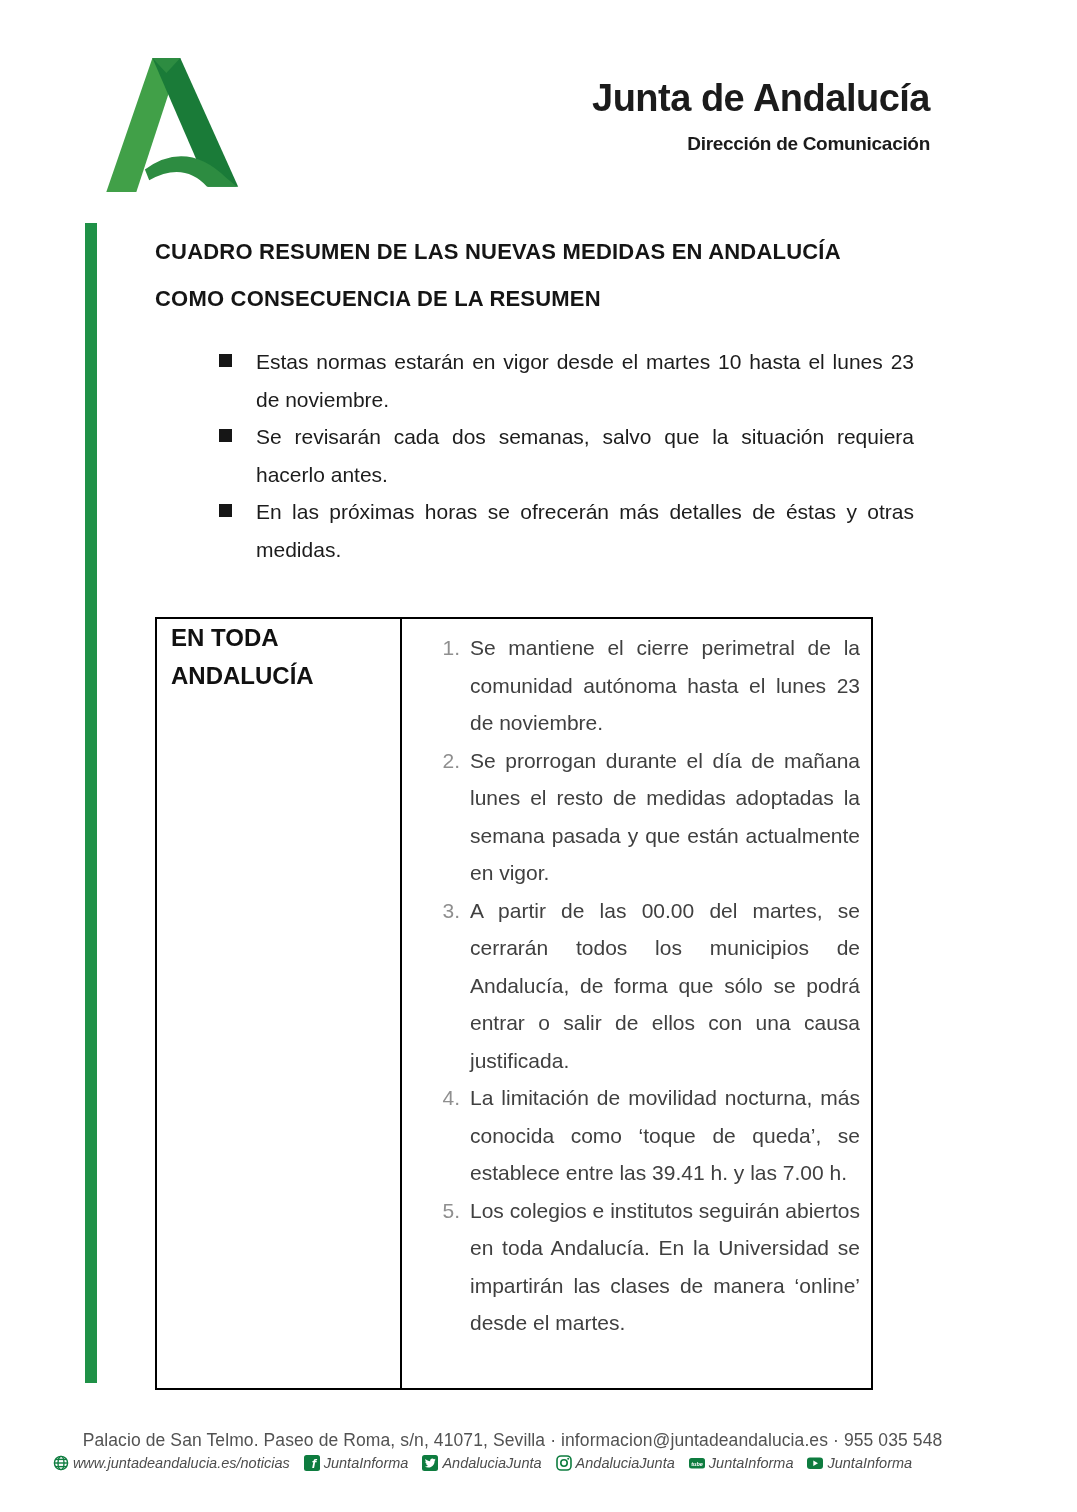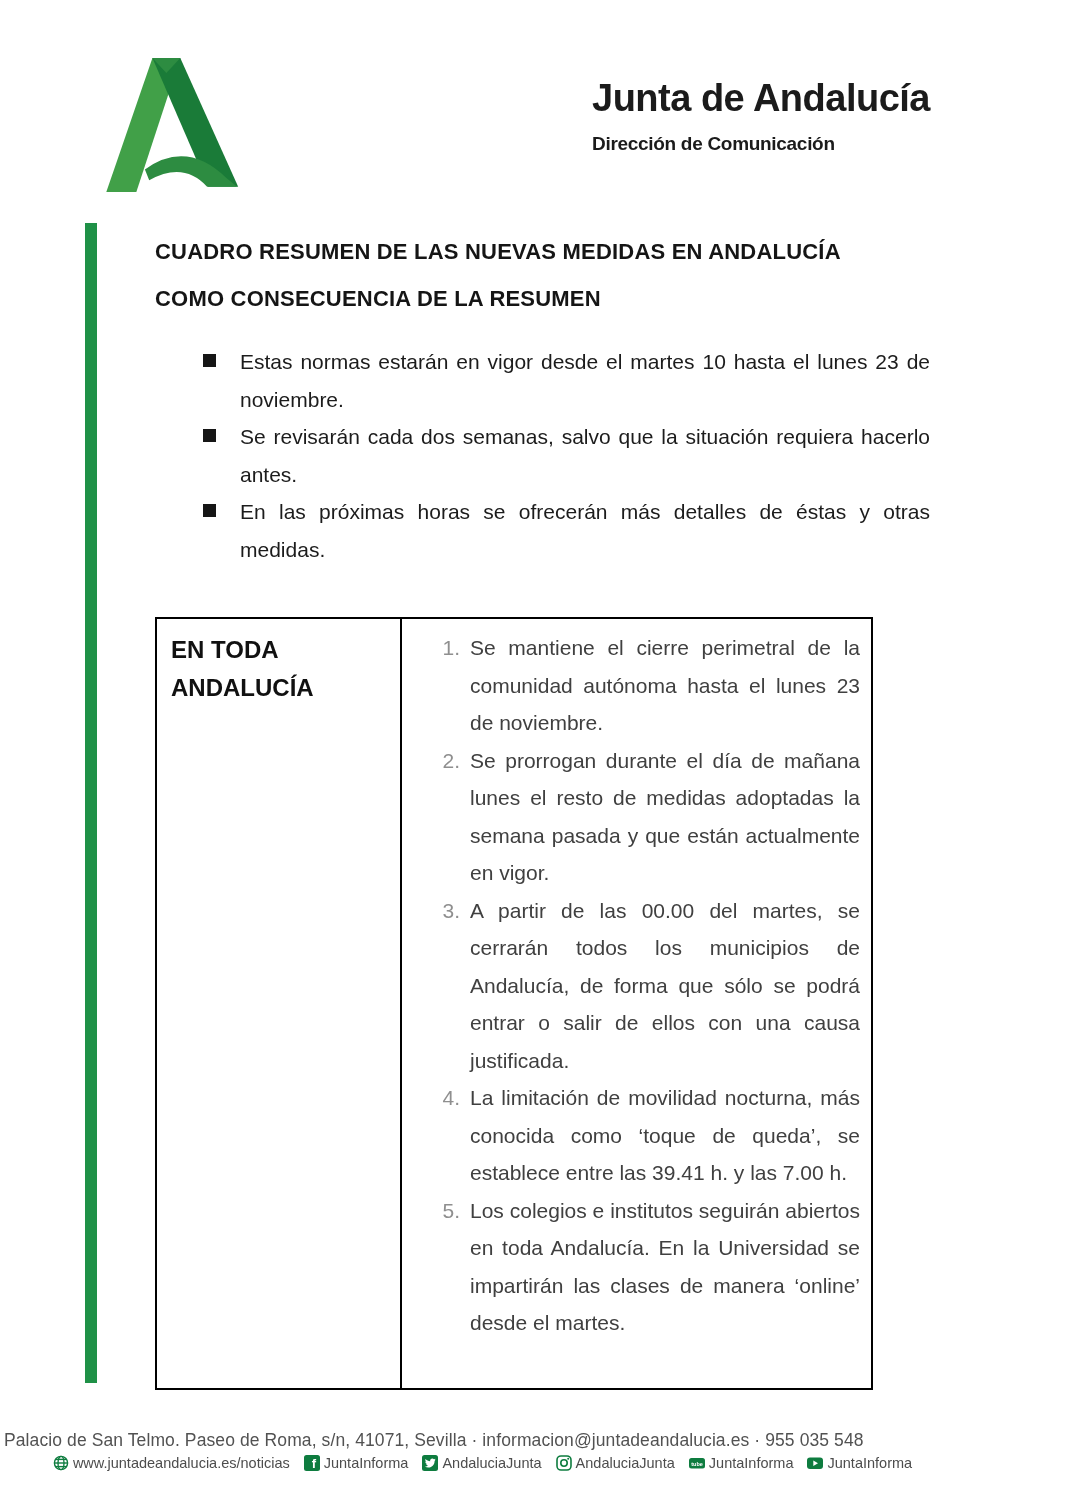--- a/index.html
+++ b/index.html
@@ -3,50 +3,50 @@
 <meta charset="utf-8">
 <style>
   html,body{margin:0;padding:0;background:#ffffff;}
   .page{
     position:relative;width:1077px;height:1512px;background:#ffffff;overflow:hidden;
     font-family:"Liberation Sans",sans-serif;color:#1c1c1c;
   }
   
   .logo{position:absolute;left:90px;top:58px;width:172px;height:134px;}
   .logo svg{width:100%;height:100%;}
-  .header-text{position:absolute;right:147px;top:76px;text-align:left;}
+  .header-text{position:absolute;right:147px;top:76px;text-align:right;}
   .org{font-size:38px;font-weight:bold;color:#1b1b1b;letter-spacing:-0.5px;line-height:44px;}
   .dept{font-size:19px;font-weight:bold;color:#1b1b1b;letter-spacing:-0.3px;line-height:32px;margin-top:8px;}
   
   .green-bar{position:absolute;left:85px;top:223px;width:12px;height:1160px;background:#1f9147;}
   
   .content{position:absolute;left:155px;top:228px;width:775px;}
   h1{margin:0 0 21px 0;font-size:22px;font-weight:bold;line-height:47px;color:#151515;letter-spacing:0.2px;}
   h1 .t-line{display:block;}
   
-  .bullets{margin:0;padding:0;list-style:none;}
+  .bullets{margin:16px;padding:0;list-style:none;}
   .bullets li{position:relative;padding-left:85px;text-align:justify;font-size:21px;line-height:37.5px;}
   .bullets .sq{position:absolute;left:48px;top:11px;width:13px;height:13px;background:#161616;}
   
   .measures-table{
     position:absolute;left:155px;top:617px;width:714px;height:769px;
     border:2px solid #000;display:flex;box-sizing:content-box;
   }
-  .cell-left{width:245px;border-right:2px solid #000;padding:12px 14px;box-sizing:border-box;flex:0 0 245px;}
+  .cell-left{width:245px;border-right:2px solid #000;padding:0 14px;box-sizing:border-box;flex:0 0 245px;}
   .region-line{font-size:24px;font-weight:bold;line-height:38px;color:#111;}
   .cell-right{flex:1;padding:10px 11px 8px 26px;box-sizing:border-box;}
   .num-list{margin:0;padding:0;list-style:none;}
   .num-list li{display:flex;font-size:21px;line-height:37.5px;}
   .num-list .num{flex:0 0 32px;text-align:right;color:#8f8f8f;margin-right:10px;}
   .num-list .item-text{flex:1;text-align:justify;color:#404040;}
   
-  .contact{position:absolute;left:4px;top:1430px;width:993px;
+  .contact{position:absolute;left:16px;top:1430px;width:993px;text-align:center;
     font-size:17.5px;color:#525252;letter-spacing:0.1px;}
   .social{position:absolute;left:0;top:1455px;width:965px;text-align:center;
-    font-size:14.5px;color:#4d4d4d;}
+    font-size:14.5px;color:#4d4d4d;font-style:italic;}
   .social .link{display:inline-block;margin:0 5px;white-space:nowrap;}
   .social .ic{display:inline-block;width:16px;height:16px;vertical-align:-3px;margin-right:4px;}
   .social .ic svg{width:16px;height:16px;display:block;}
 </style>
 </head>
 <body>
 
 <div class="page">
 
   <div class="logo">

